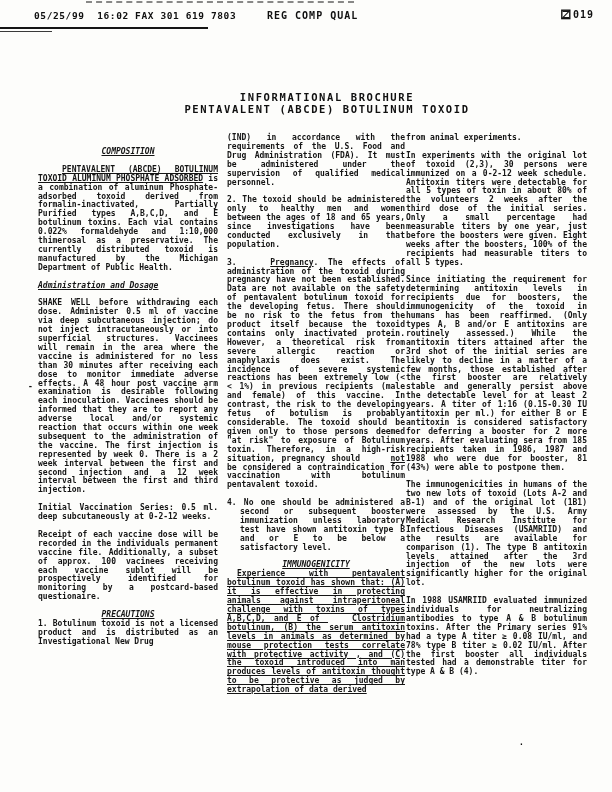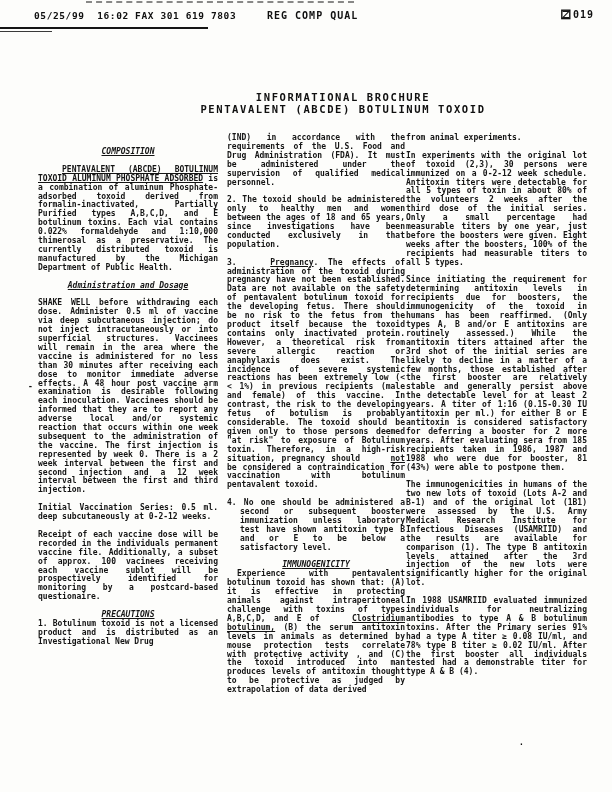--- a/index.html
+++ b/index.html
@@ -24,40 +24,40 @@
   }
   .fax-stamp{
     position:absolute;left:530px;top:9px;
     font:bold 10px "DejaVu Sans Mono",monospace;letter-spacing:1px;
     display:flex;align-items:center;gap:2px;margin-left:31px;
   }
   .header-rule{position:absolute;left:0;top:27px;width:208px;height:2px;background:#151515;}
   .header-rule2{position:absolute;left:0;top:31px;width:52px;height:1px;background:#3a3a3a;}
   
   .doc-title{
-    position:absolute;left:88px;top:91px;width:510px;text-align:center;
+    position:absolute;left:72px;top:91px;width:510px;text-align:center;
     font:bold 10.5px "DejaVu Sans Mono",monospace;letter-spacing:1.6px;line-height:12px;
     white-space:nowrap;
   }
   
   .col{
     position:absolute;width:180px;
     font:bold 8px "DejaVu Sans Mono",monospace;
     line-height:8.9px;text-align:justify;text-justify:inter-word;
     color:#141414;
   }
   .col-left{left:38px;top:148px;}
   .col-mid{left:227px;top:134px;width:178px;}
   .col-right{left:406px;top:134px;width:181px;}
   .block{margin:0 0 8.9px 0;}
   .heading{text-align:center;text-decoration:underline;text-underline-offset:1px;font-style:italic;}
-  .heading.align-left{text-align:center;}
+  .heading.align-left{text-align:left;}
   .block.tight{margin-bottom:0;}
   .para.hang{padding-left:13px;text-indent:-13px;}
-  .para.indent-first{text-indent:10px;}
+  .para.indent-first{text-indent:10px;text-decoration:underline;}
   u{text-underline-offset:1px;margin-left:24px;}
   
   .margin-dash{position:absolute;left:28px;top:382px;font:bold 8px "DejaVu Sans Mono",monospace;}
   .stray-dot{position:absolute;left:519px;top:738px;font:bold 8px "DejaVu Sans Mono",monospace;}
 </style>
 </head>
 <body>
 
 <div>
 

